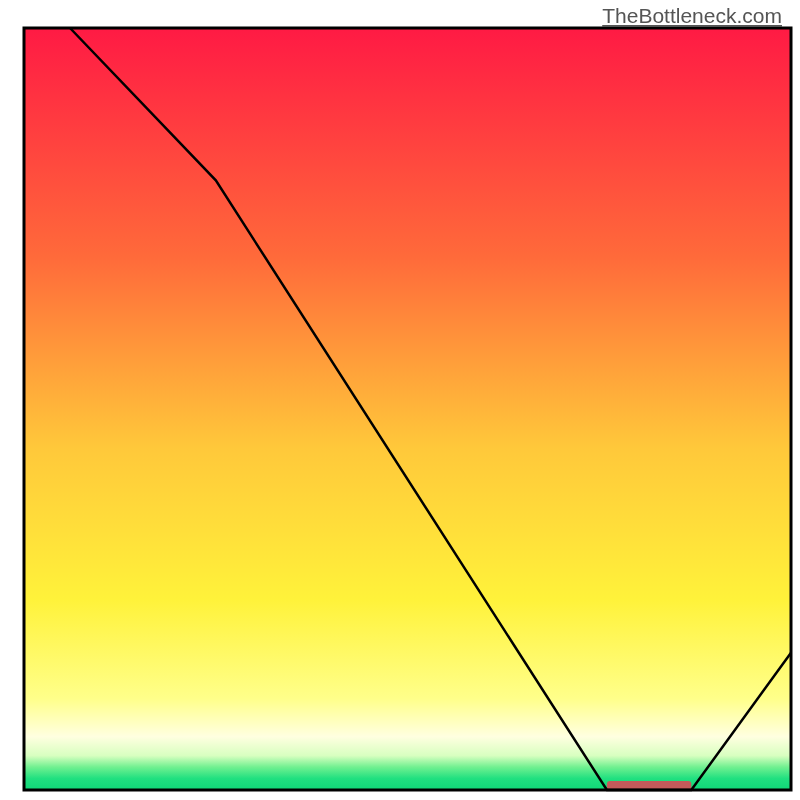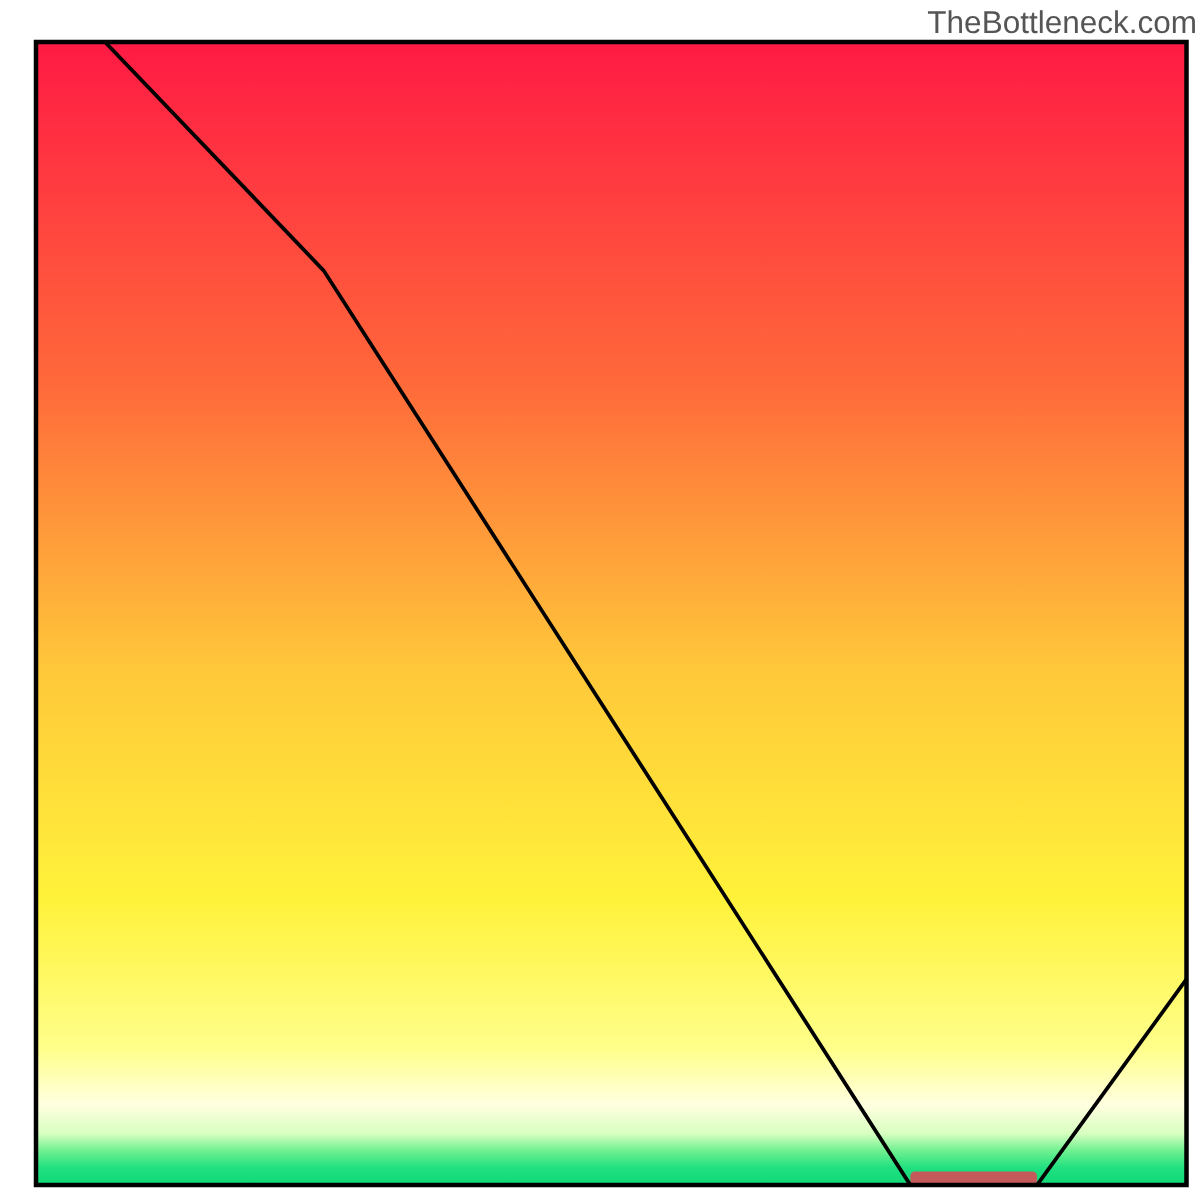--- a/index.html
+++ b/index.html
@@ -10,25 +10,26 @@
     overflow: hidden;
   }
   .chart-container {
     width: 800px;
     height: 800px;
     position: relative;
   }
   .watermark {
     position: absolute;
     top: 4px;
-    right: 2px;
+    right: 18px;
     font-family: Arial, sans-serif;
     font-size: 21px;
     color: #555555;
     z-index: 10;
+    text-decoration: underline;
   }
   svg {
     display: block;
   }
 </style>
 </head>
 <body>
 
 <div class="chart-container">
   <div class="watermark">TheBottleneck.com</div>

